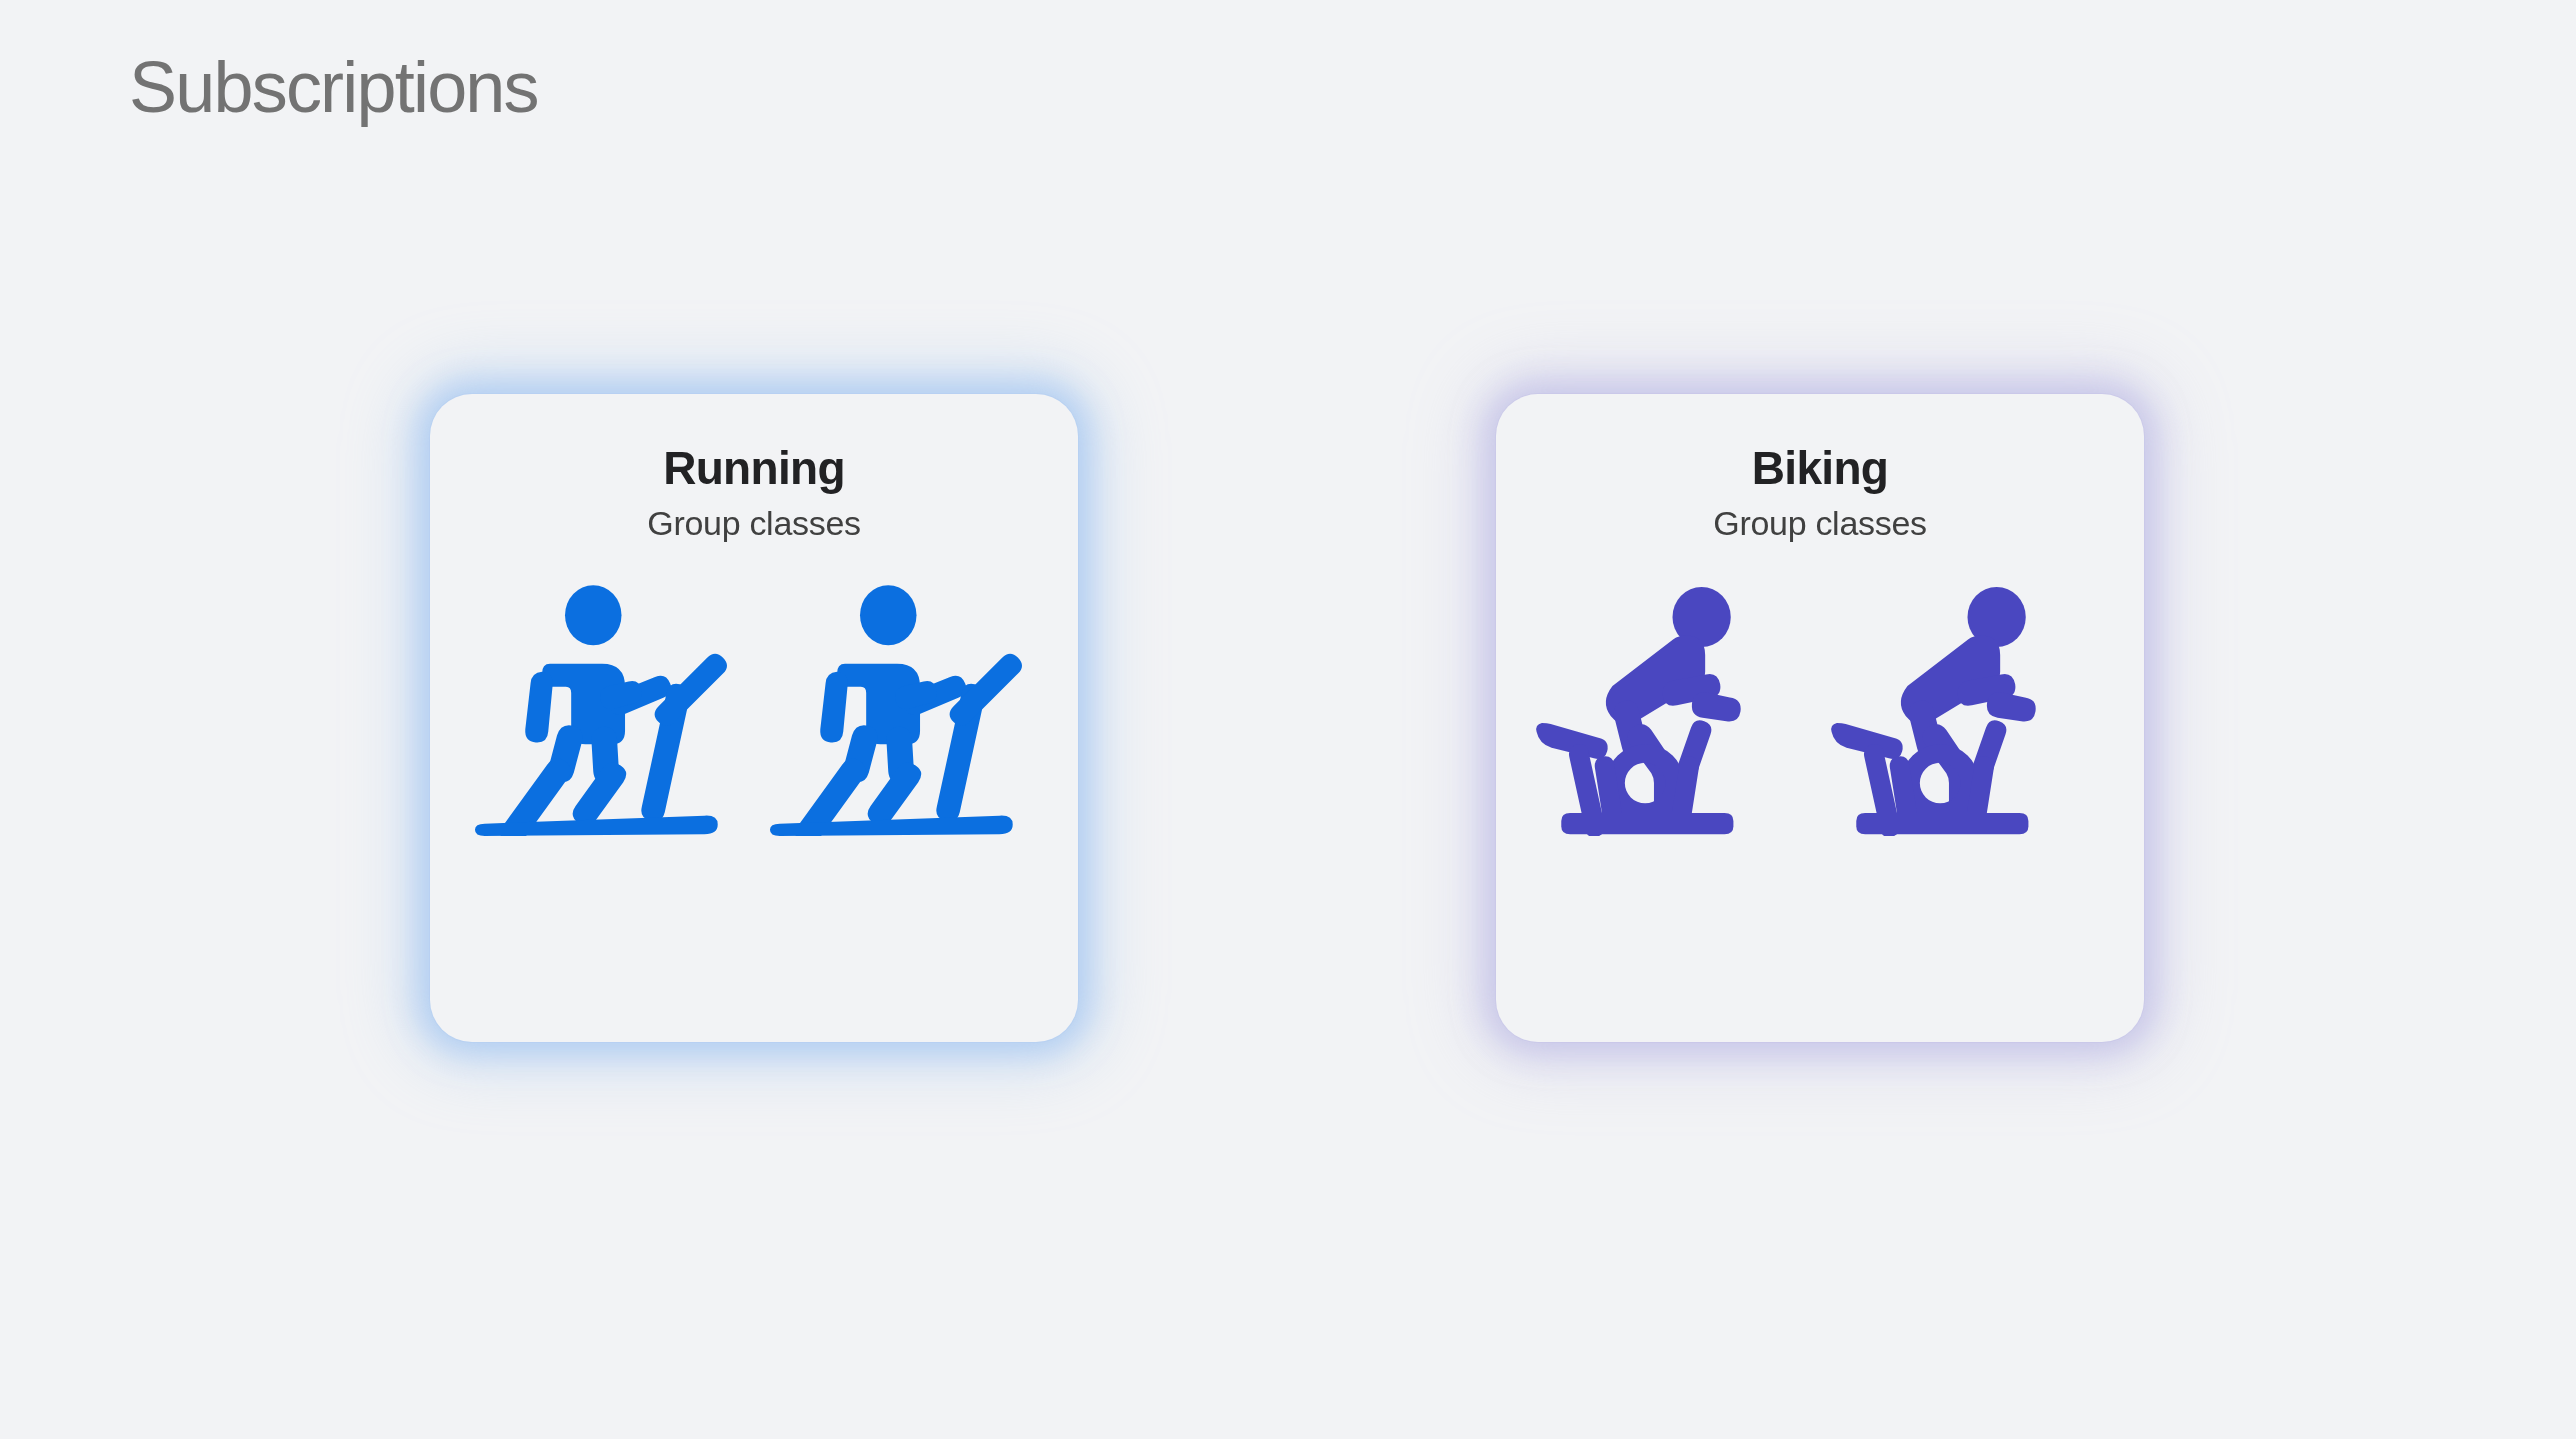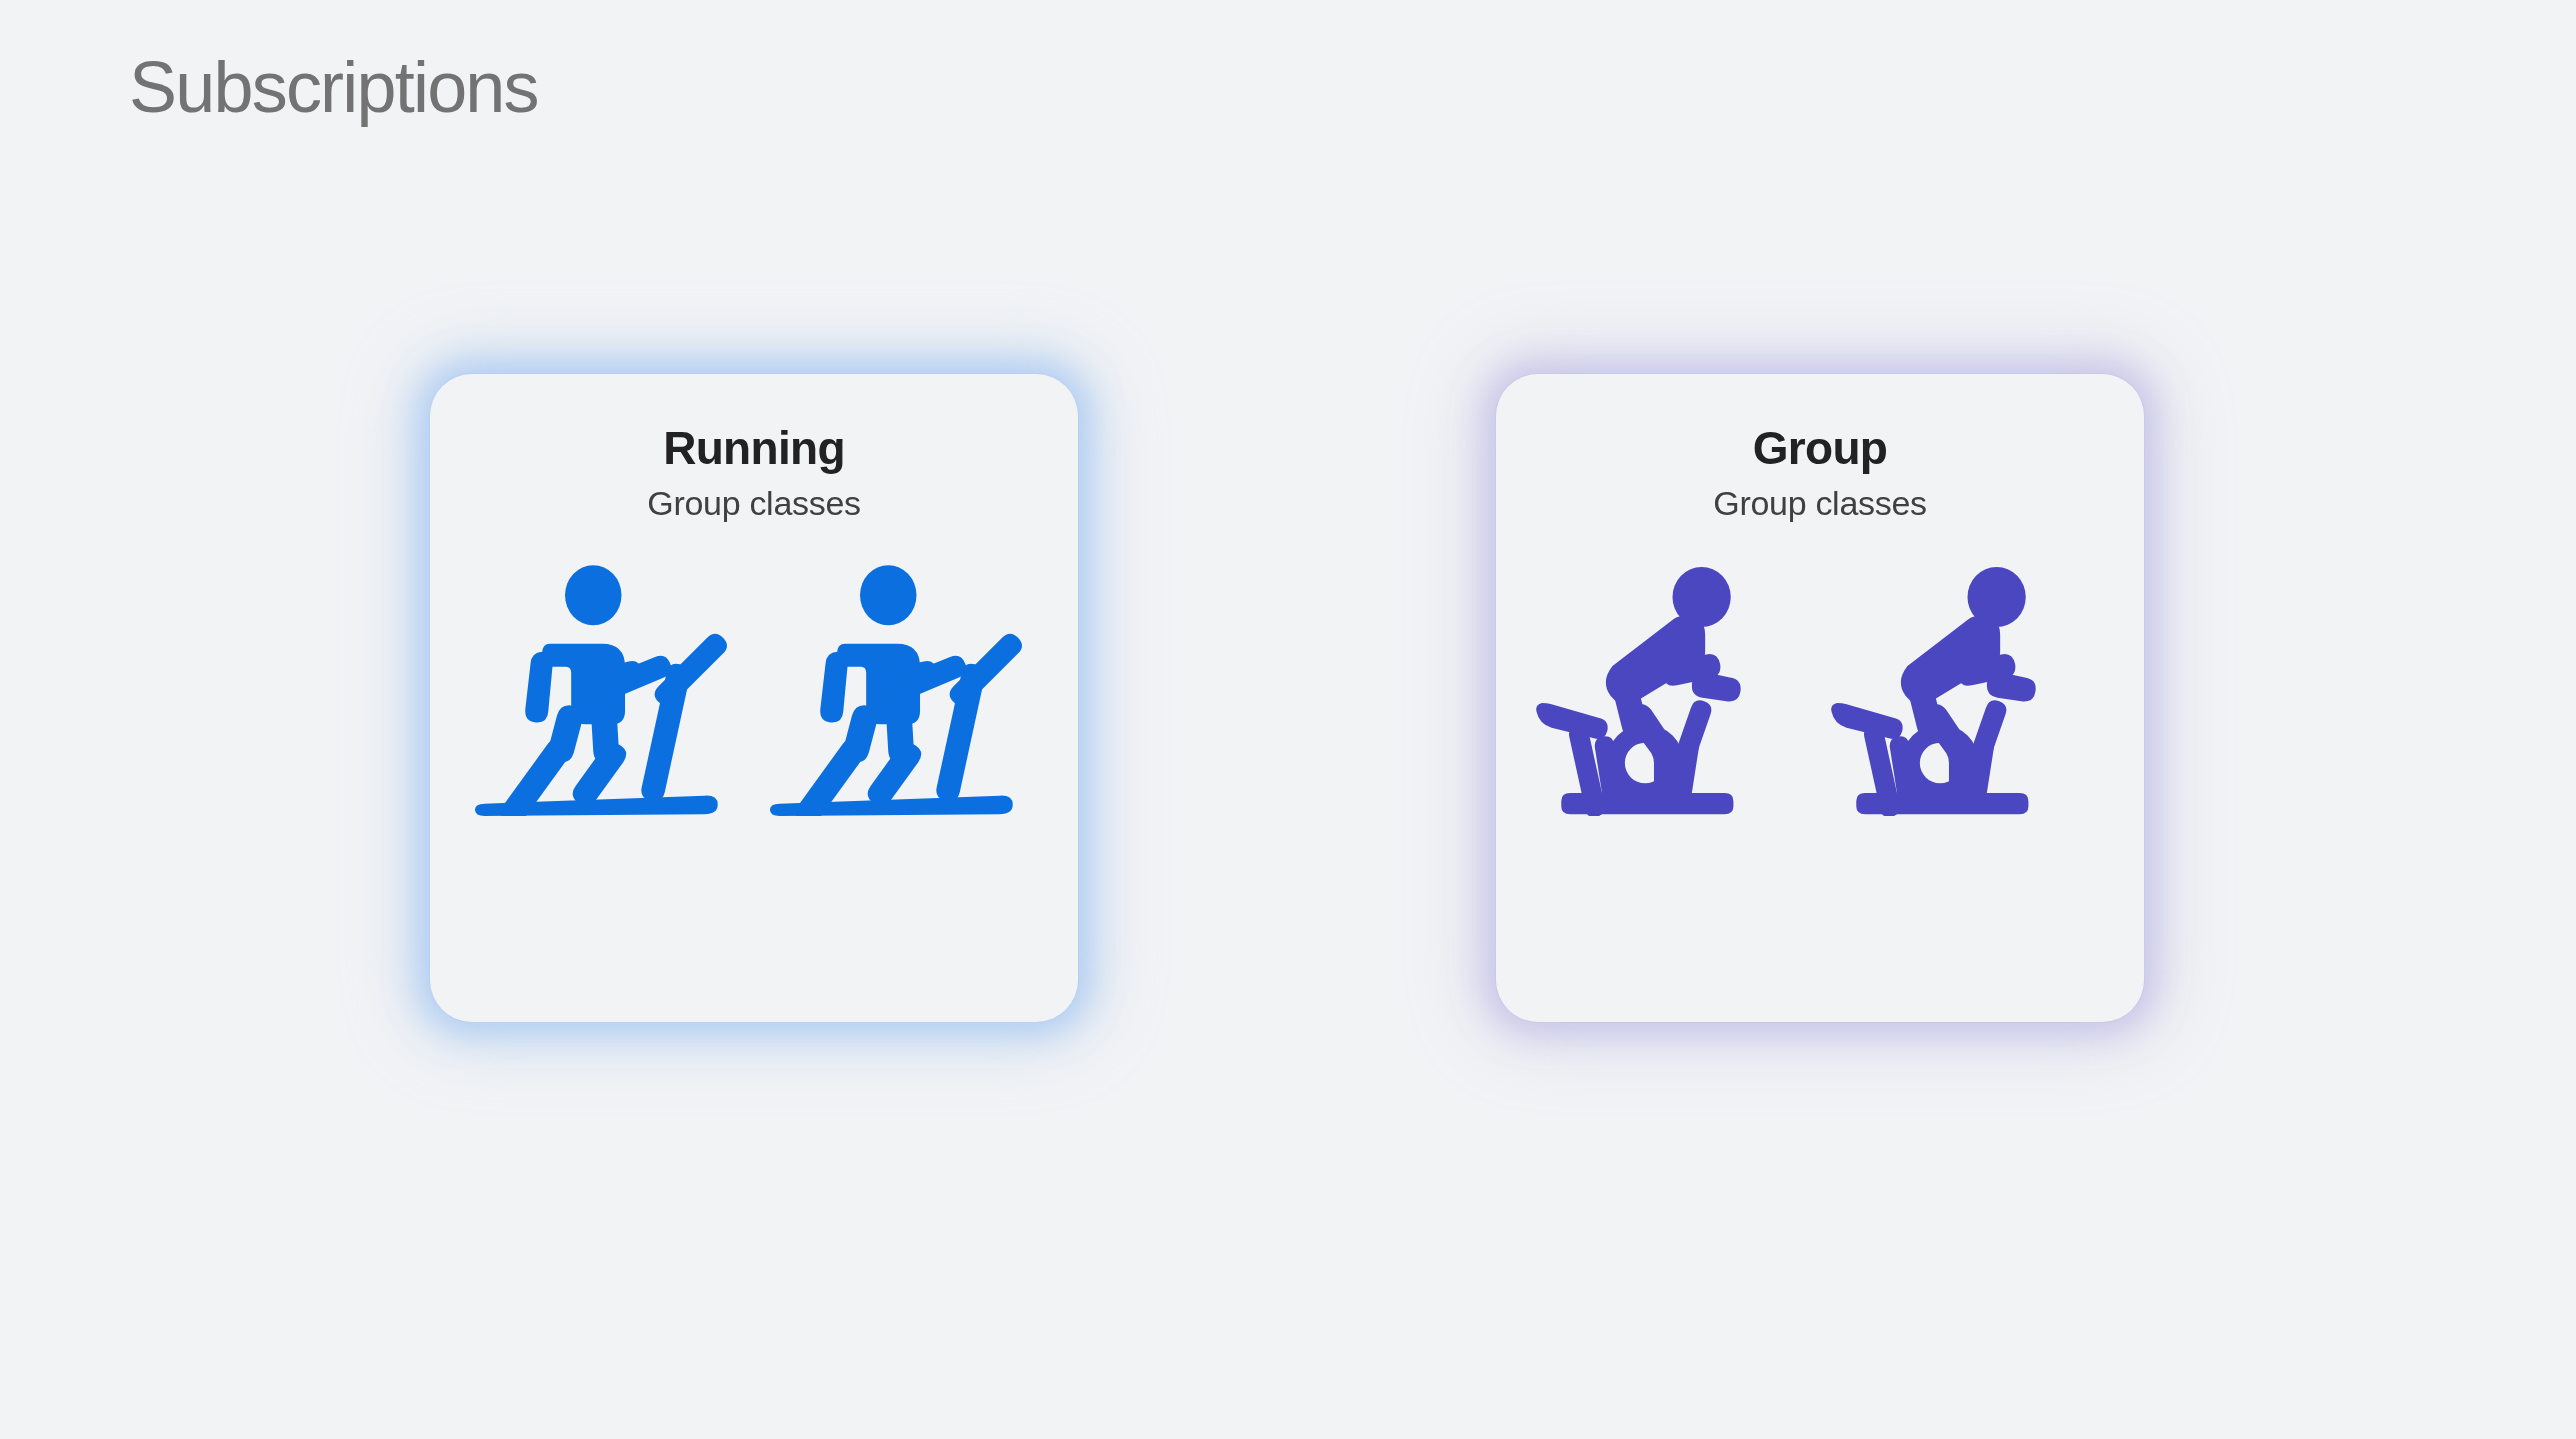--- a/index.html
+++ b/index.html
@@ -26,21 +26,21 @@
     letter-spacing: -1.8px;
     color: #737373;
     line-height: 1.15;
     white-space: nowrap;
   }
 
   
   .cards-row {
     position: absolute;
     left: 0;
-    top: 374px;
+    top: 394px;
     width: 2576px;
     height: 654px;
   }
 
   .card {
     position: absolute;
     top: 0;
     width: 648px;
     height: 648px;
     border-radius: 42px;
@@ -167,21 +167,21 @@
             <path d="M22 276 q-11 0 -11 7 q0 7 11 7 l249 -2 q15 0 15 -11 q0 -11 -15 -10 z"></path>
           </g>
         </svg>
       </div>
 
     </div>
   </div>
 
   <div class="card card-biking" style="background: rgb(242, 243, 245);">
 
-    <div class="card-title">Group</div>
+    <div class="card-title">Biking</div>
 
     <div class="card-subtitle">Group classes</div>
 
     <div class="icon-row">
 
       <div class="icon-slot">
         <svg viewBox="0 0 320 290" xmlns="http://www.w3.org/2000/svg">
           <g fill="#4A47C0">
 
             <ellipse cx="193" cy="42" rx="33" ry="34"></ellipse>

